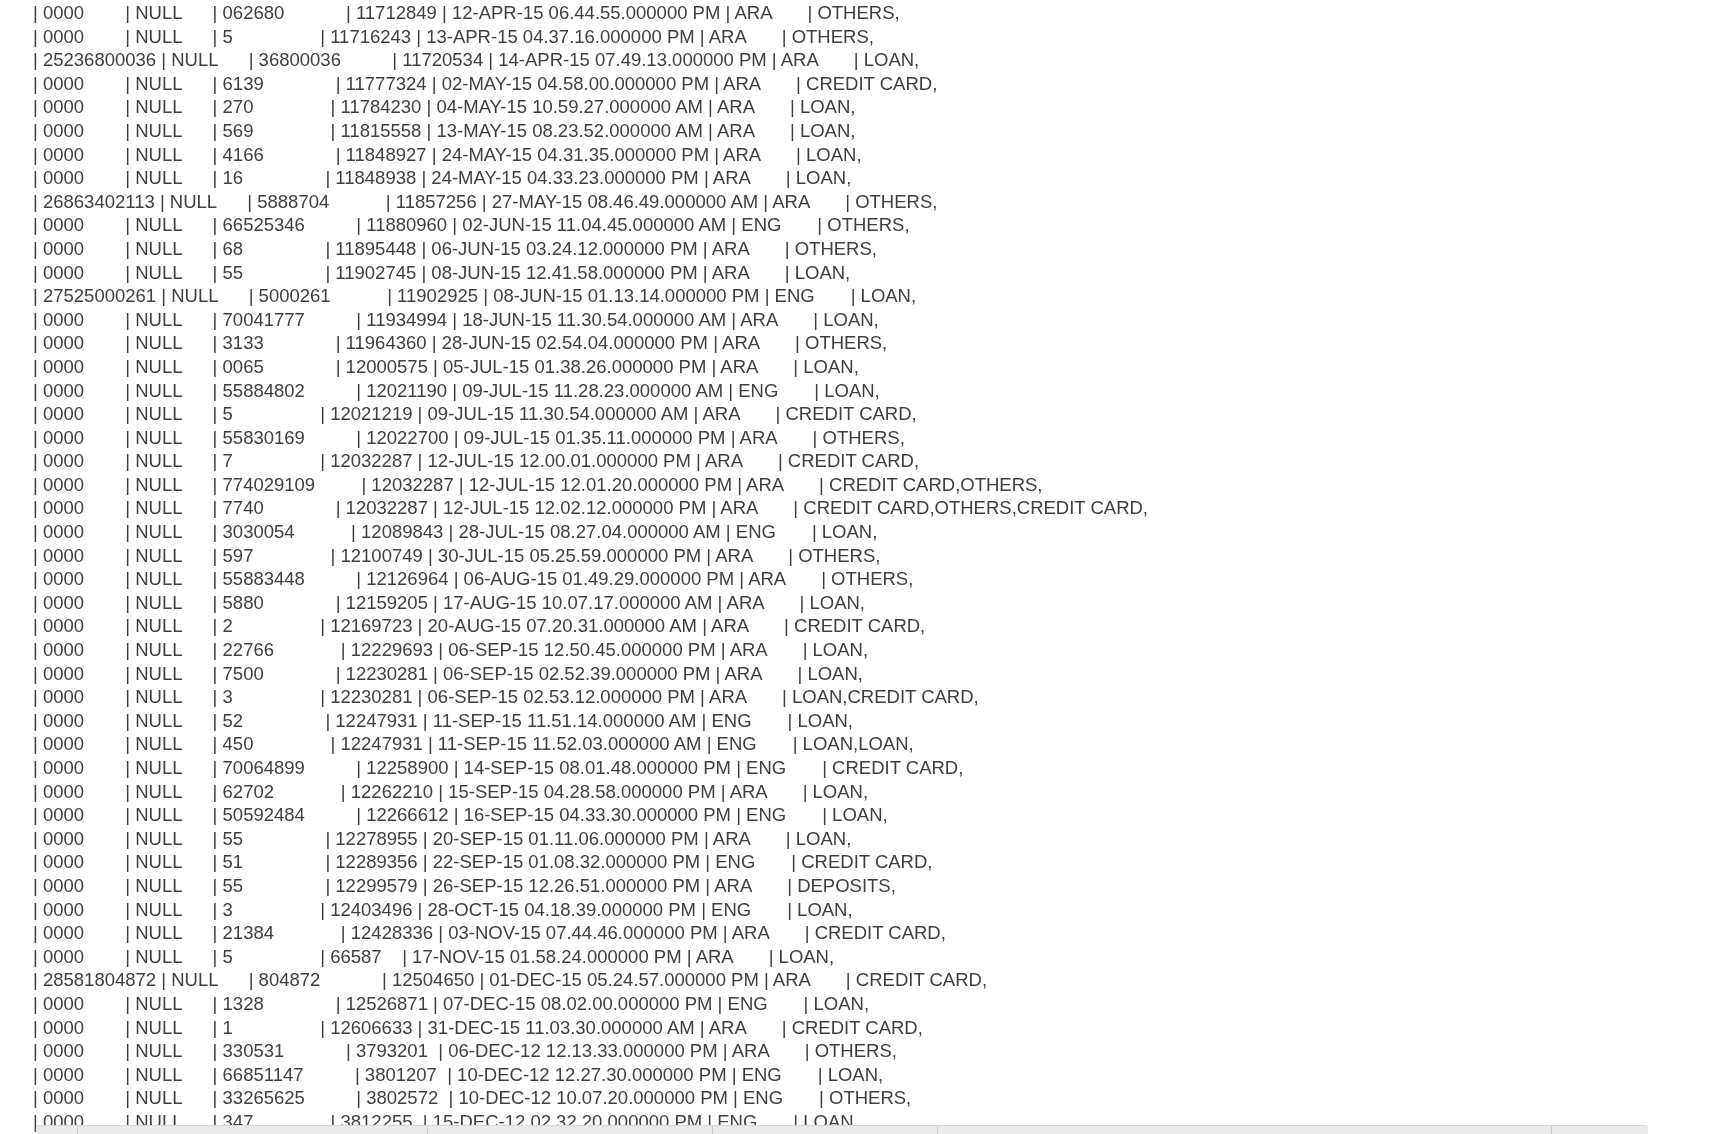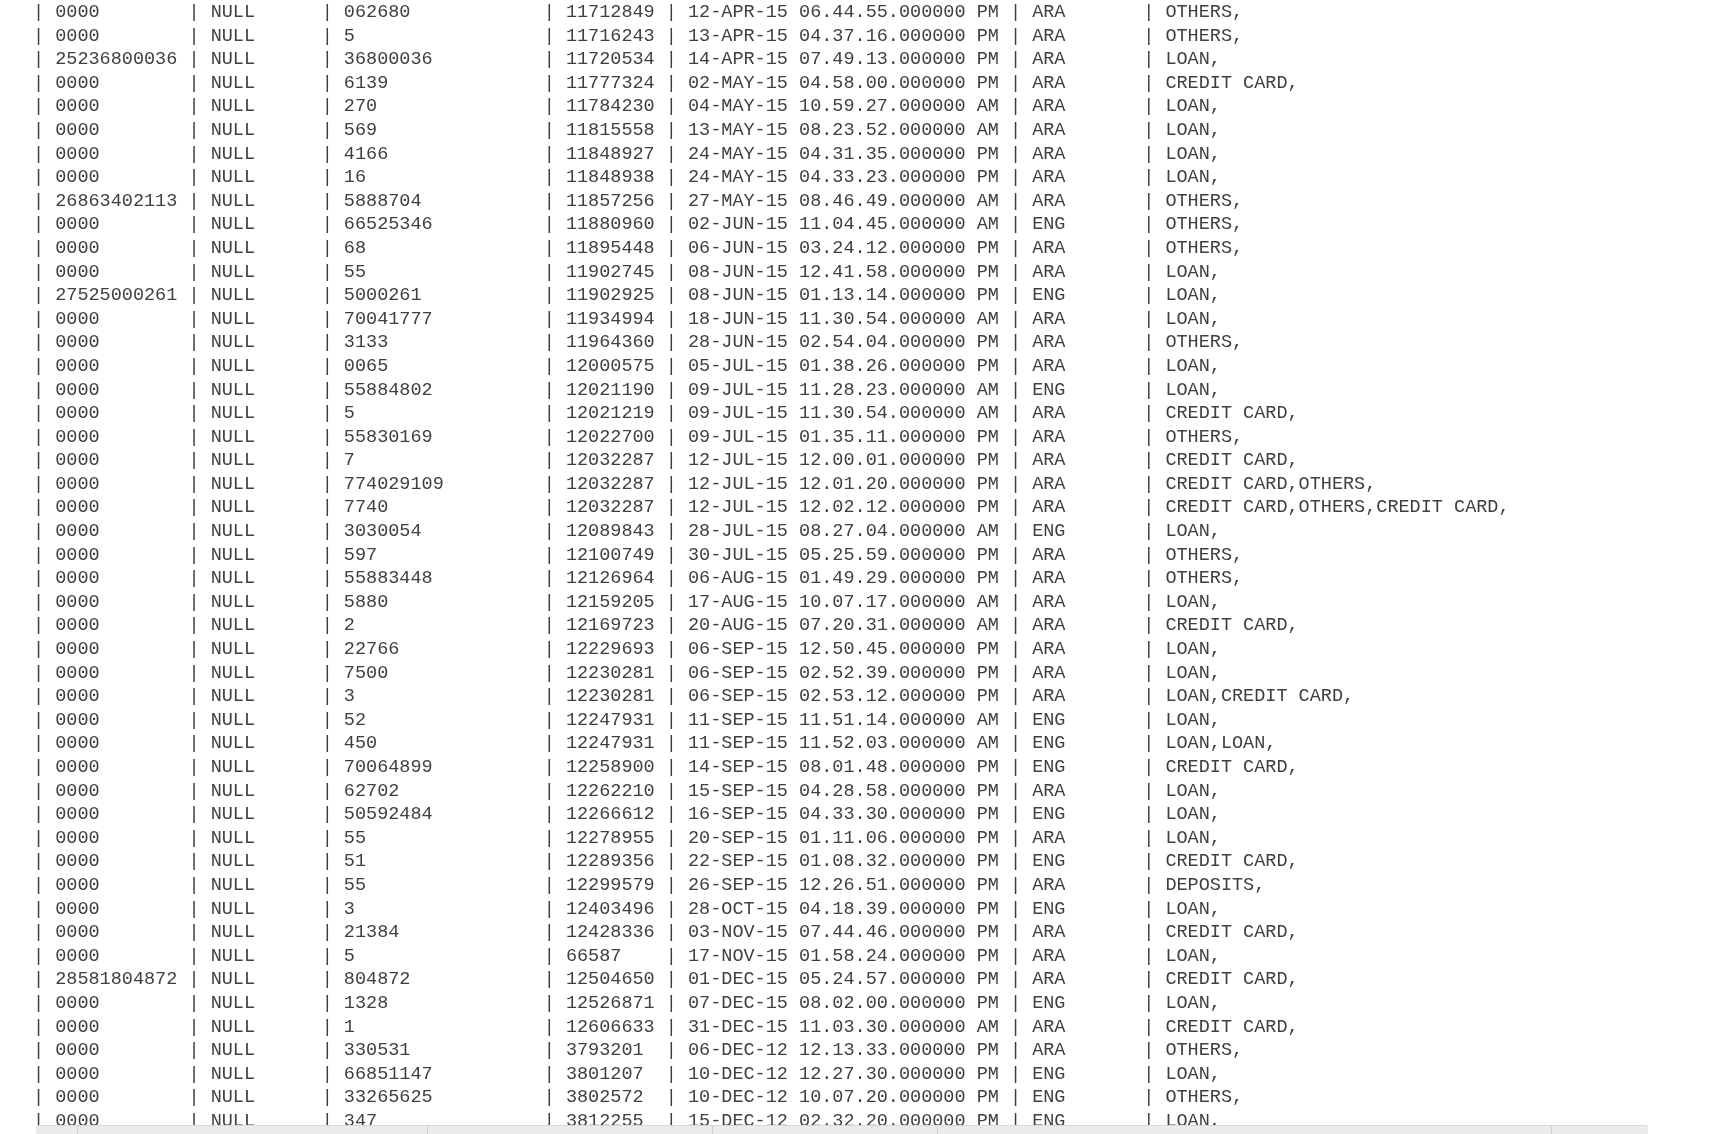--- a/index.html
+++ b/index.html
@@ -10,21 +10,21 @@
   .screen {
     position: relative;
     width: 1732px;
     height: 1134px;
     overflow: hidden;
     background: #ffffff;
   }
   #rows {
     margin: 0;
     padding: 1px 0 0 33px;
-    font-family: Liberation Mono, monospace;
+    font-family: Liberation Sans, sans-serif;
     font-size: 18.5px;
     line-height: 23.6px;
     color: #3f3f3f;
     white-space: pre;
   }
   .row { display: block; }
   .bottom-bar {
     position: absolute;
     left: 36px;
     width: 1612px;

